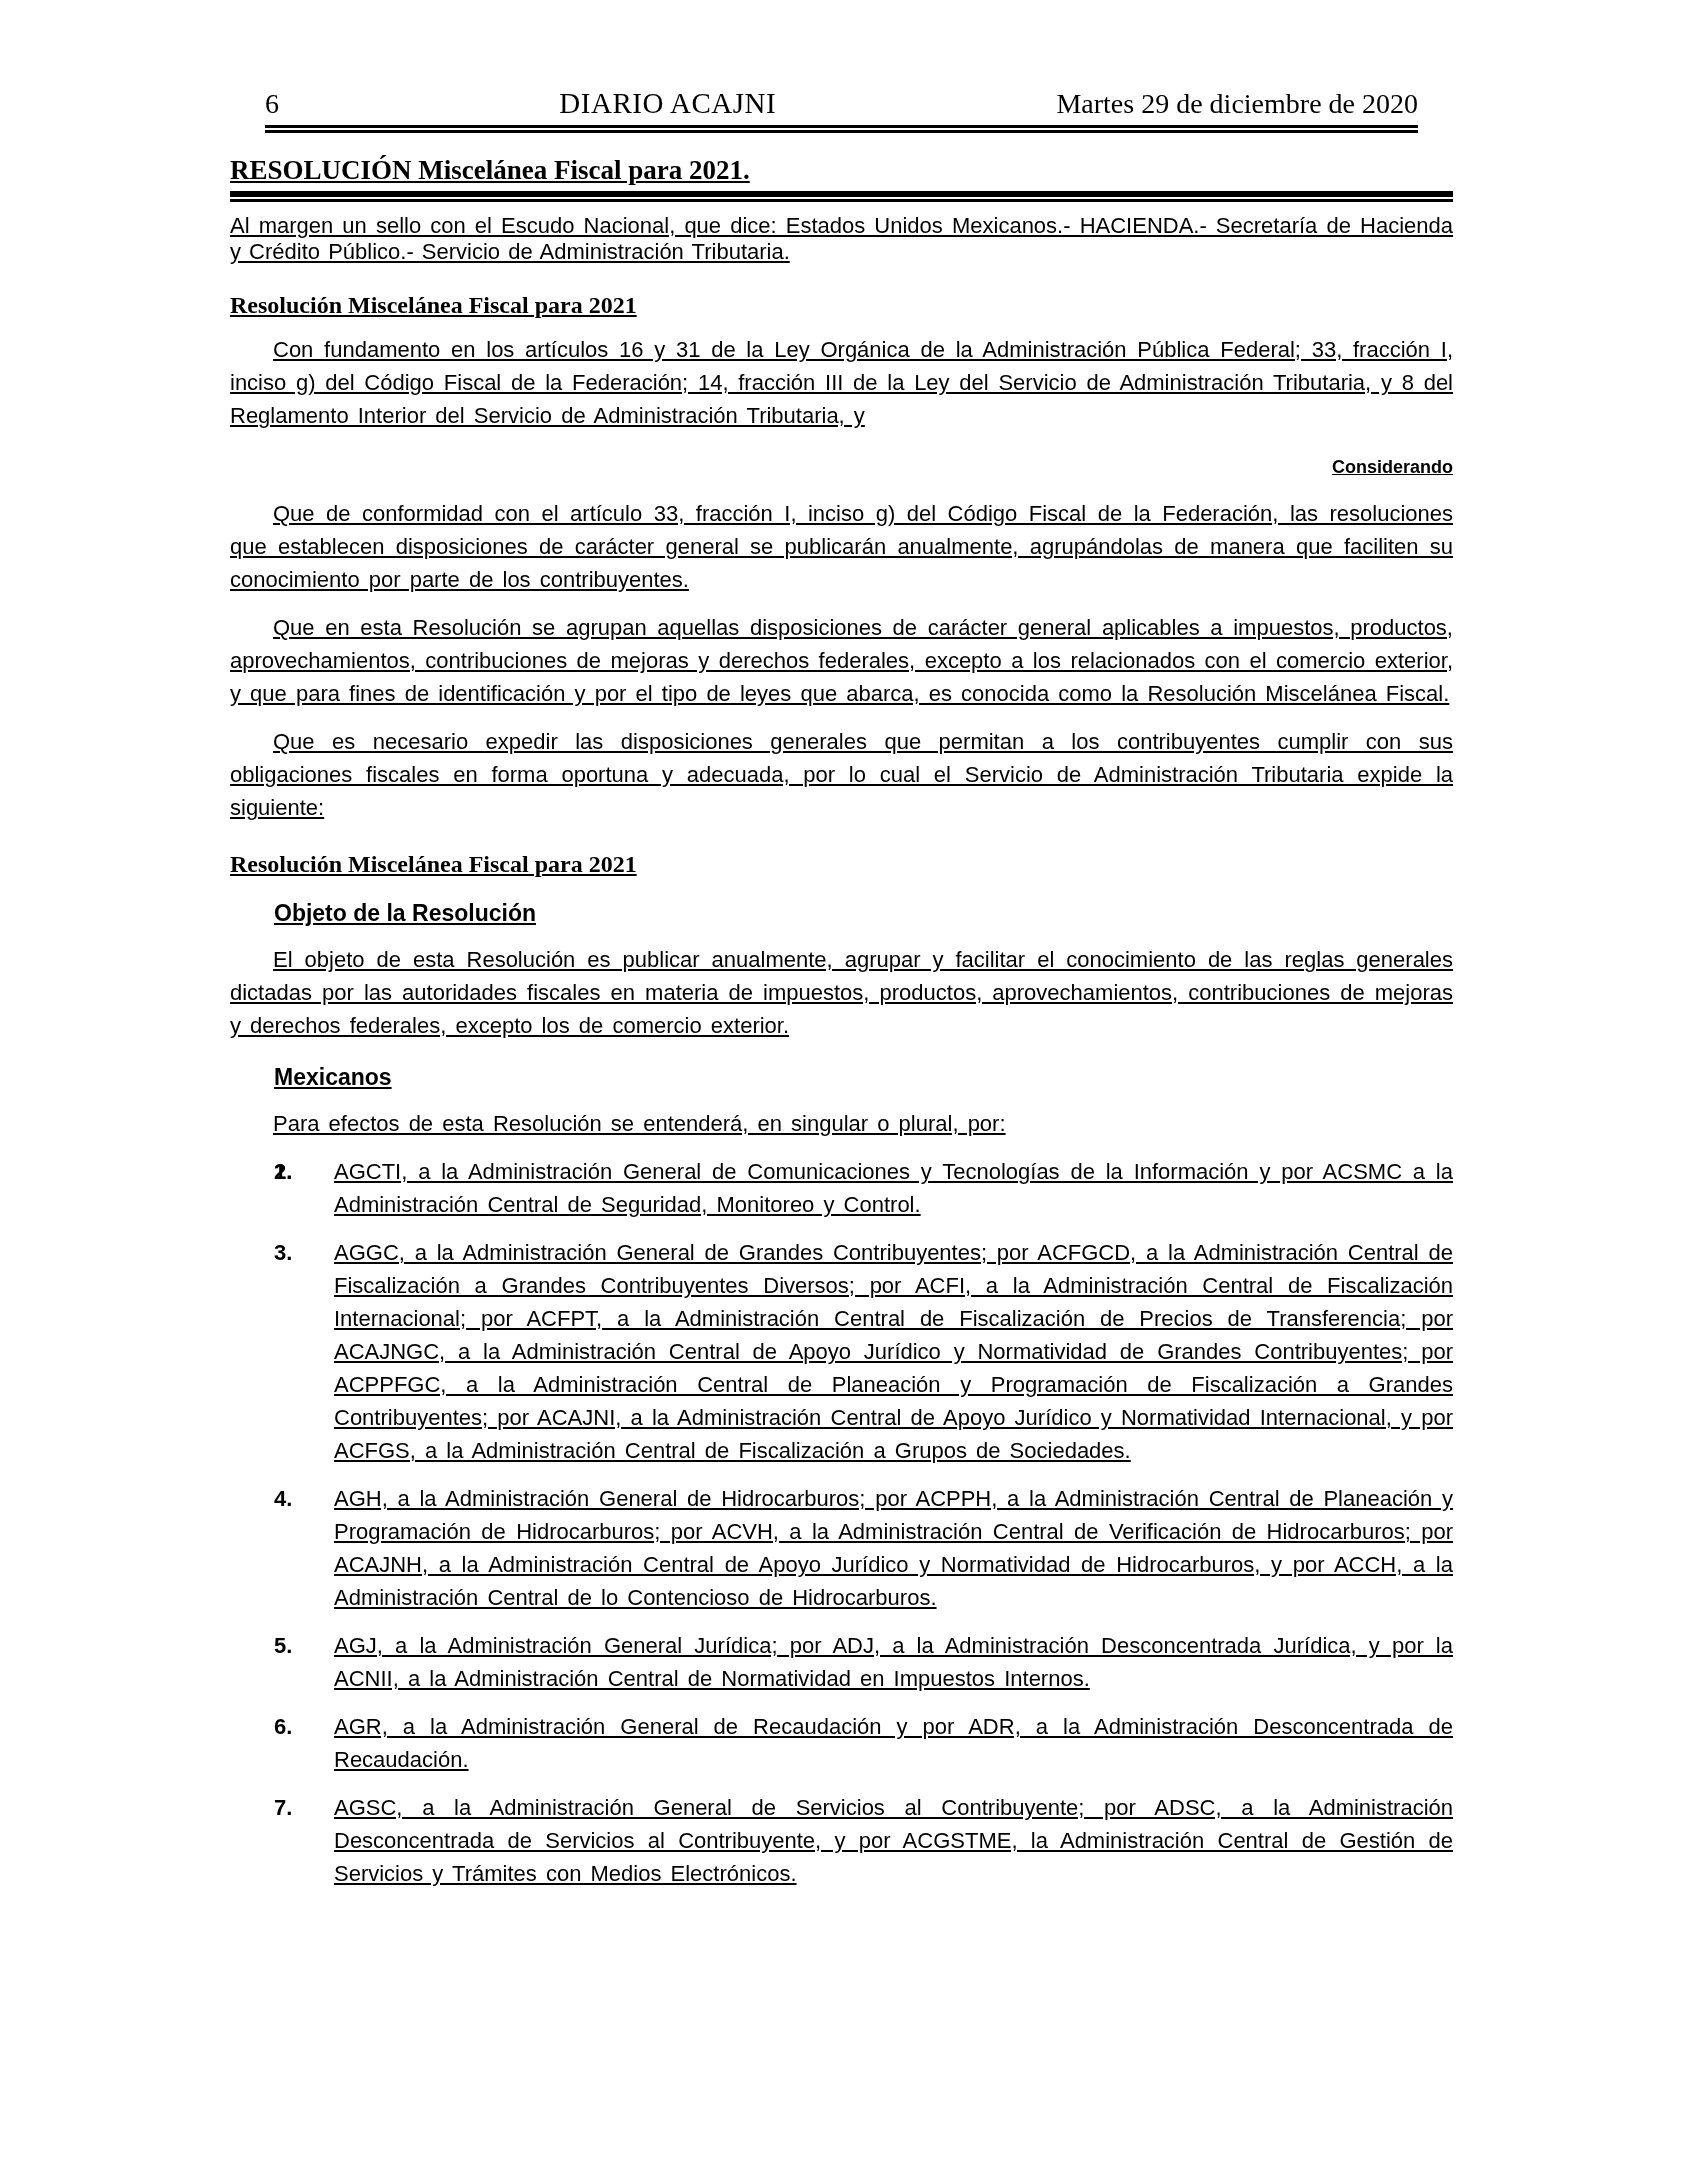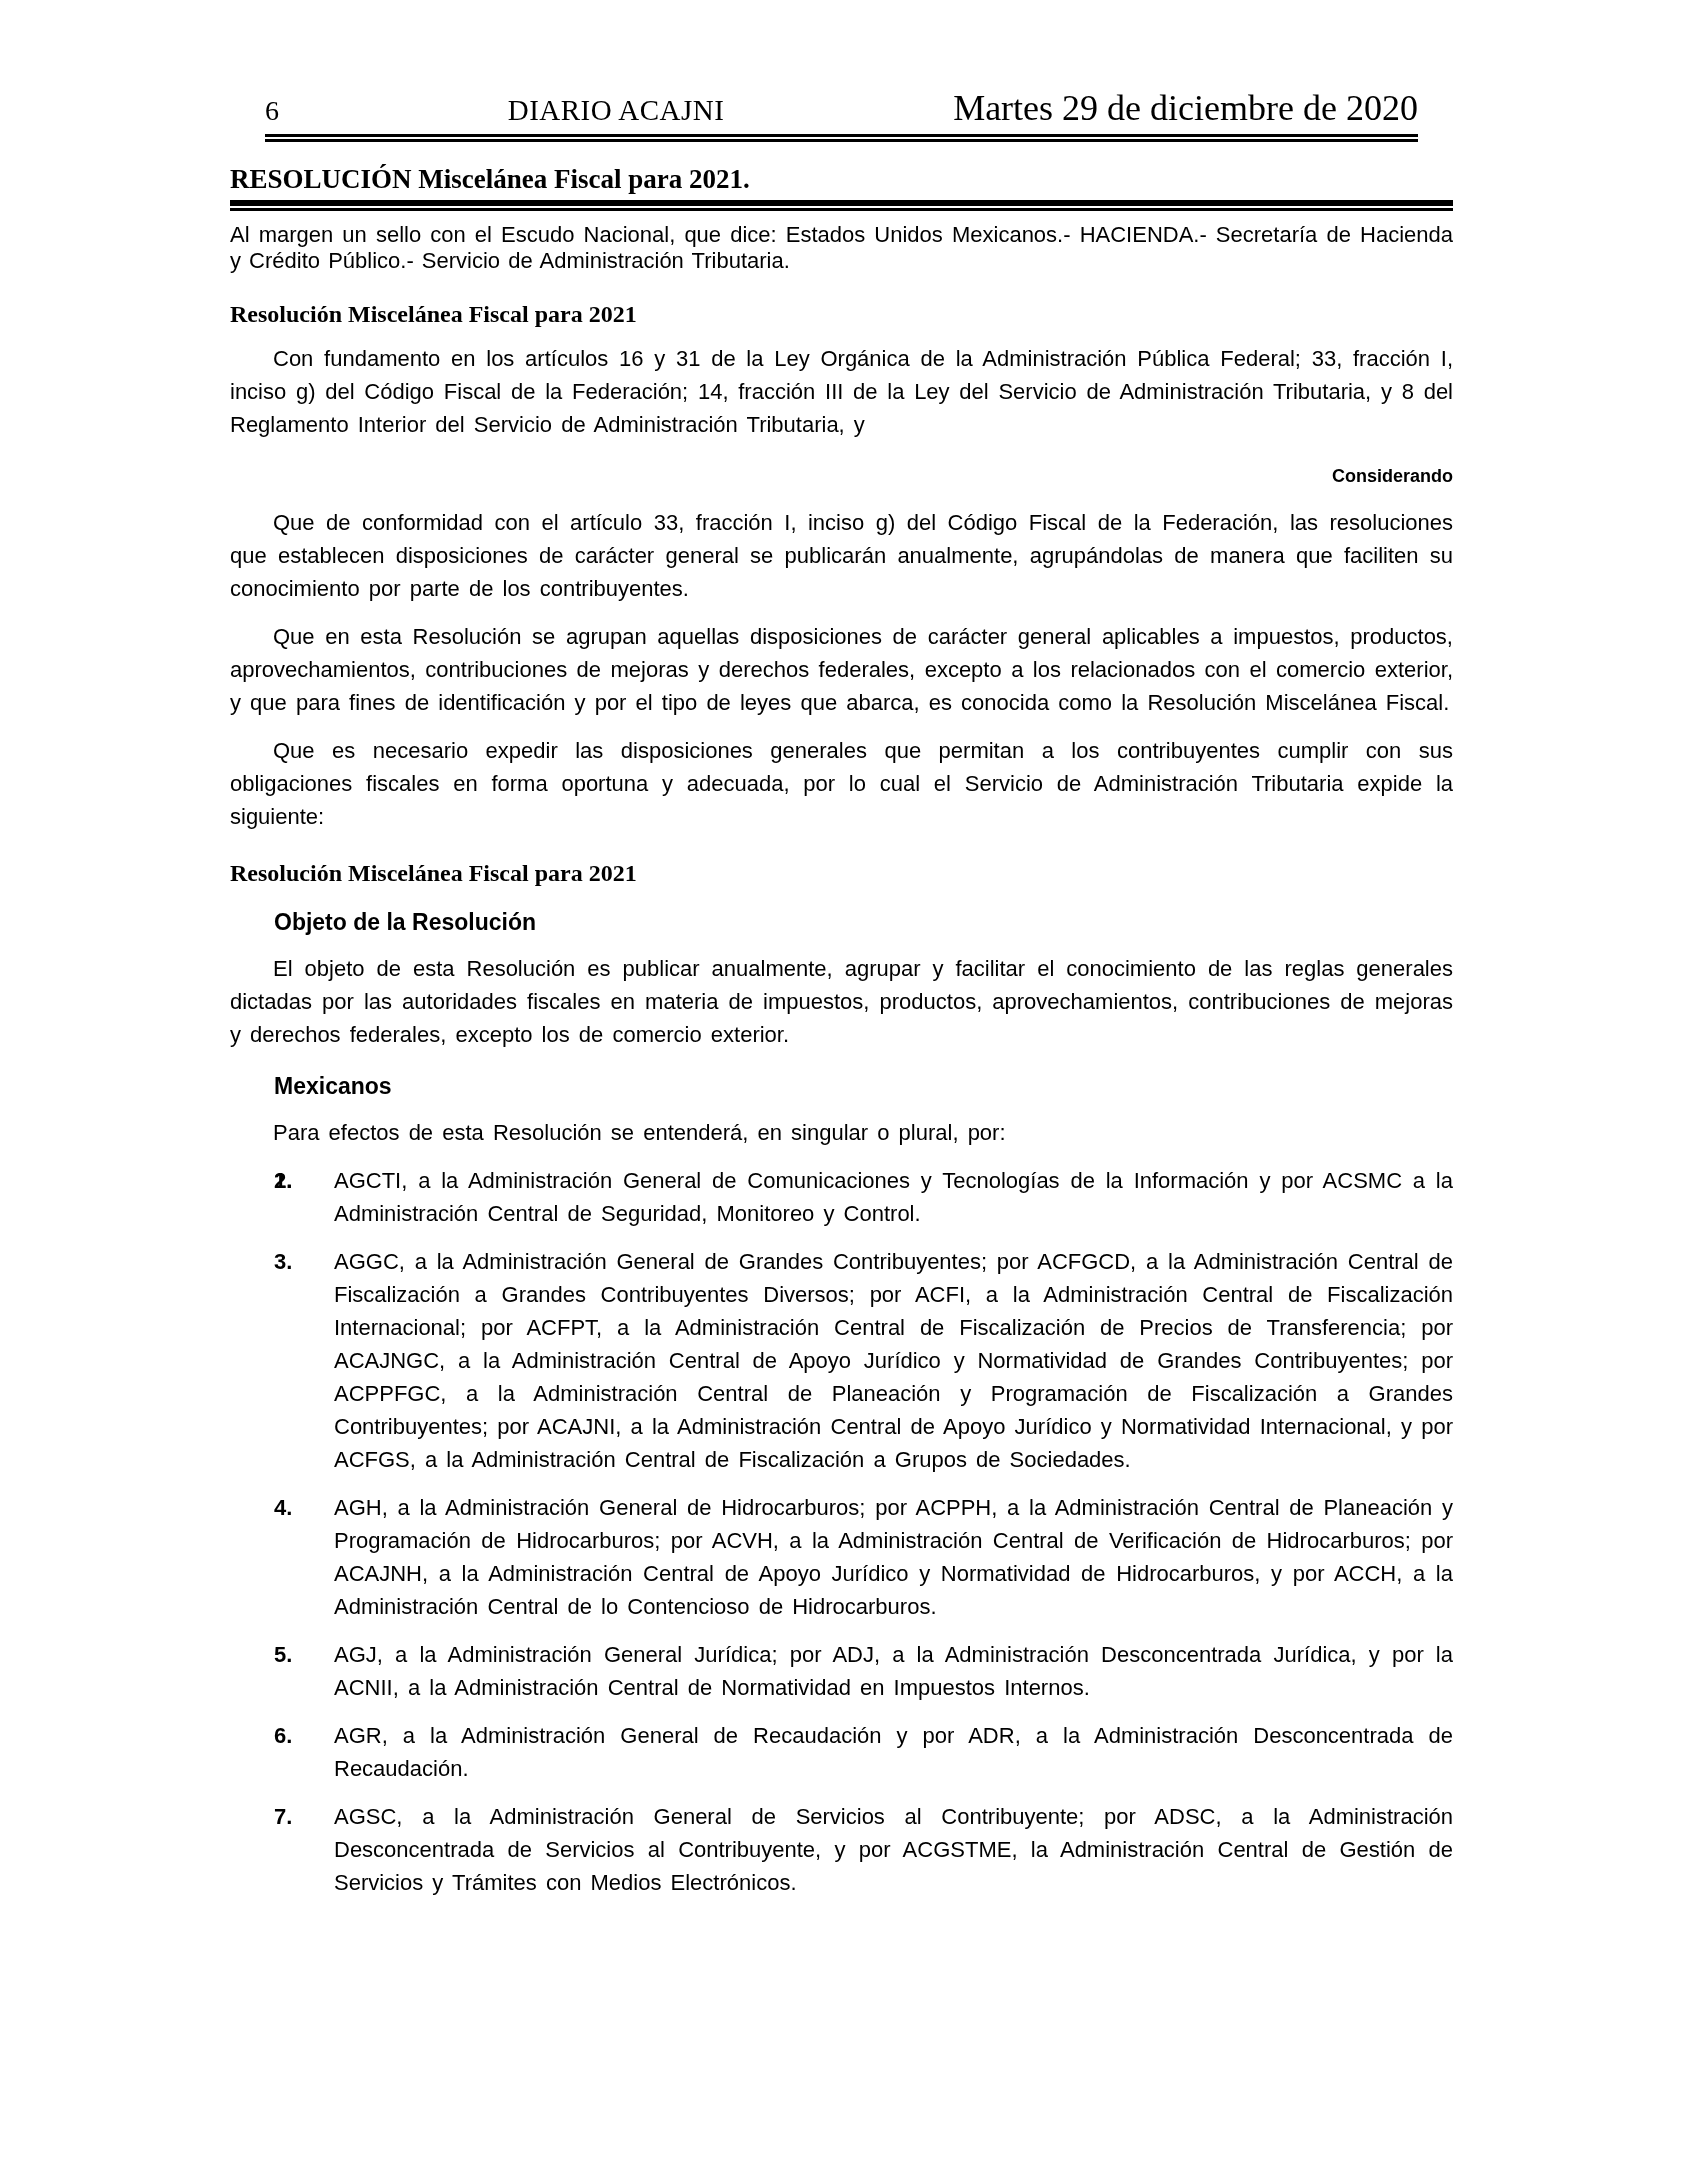--- a/index.html
+++ b/index.html
@@ -25,29 +25,29 @@
   
   .runhead {
     margin: 87px 265px 0 265px;
     display: flex;
     justify-content: space-between;
     align-items: baseline;
     font-family: "Liberation Serif", serif;
   }
   .runhead .pagenum  { font-size: 28px; }
   .runhead .masthead { font-size: 29px; letter-spacing: 0.5px; }
-  .runhead .issuedate{ font-size: 36px; }
+  .runhead .issuedate{ font-size: 28px; }
   .head-rule {
     margin: 5px 265px 0 265px;
     border-top: 3px solid #000;
     border-bottom: 3px solid #000;
     height: 2px;
   }
   
-  .column { margin: 0 230px; }
+  .column { margin: 0 230px; text-decoration: underline; }
   .kicker {
     margin-top: 22px;
     font-family: "Liberation Serif", serif;
     font-weight: bold;
     font-size: 27px;
     line-height: 31px;
   }
   .kicker-bar {
     margin-top: 5px;
     border-top: 6px solid #000;

